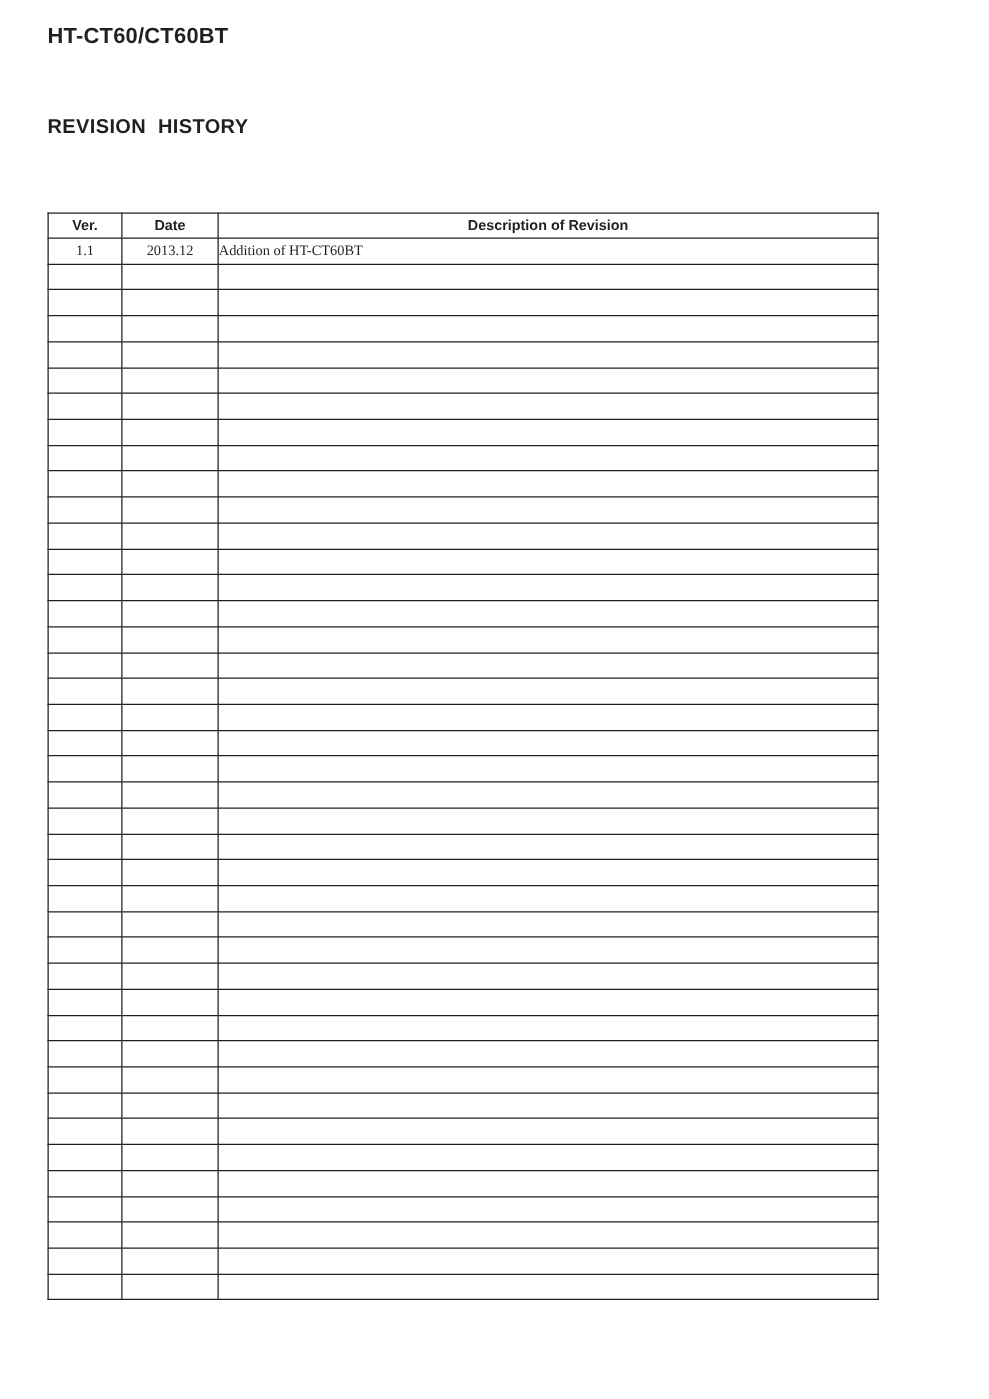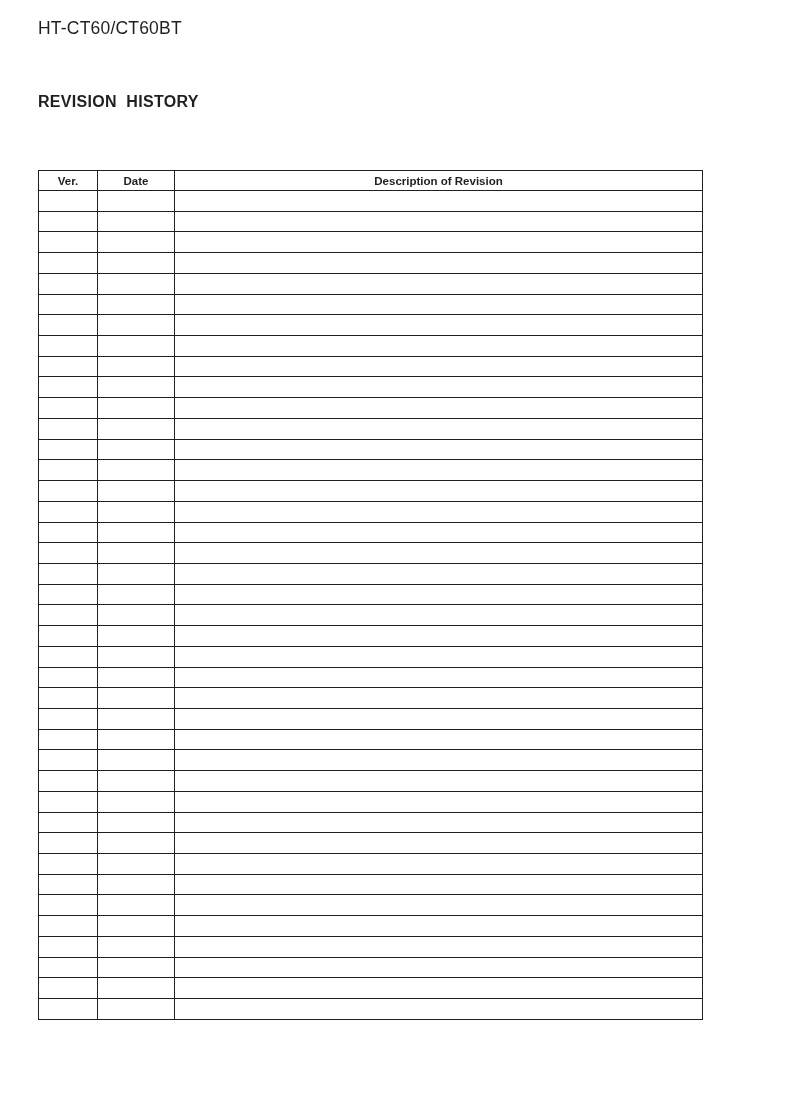--- a/index.html
+++ b/index.html
@@ -14,21 +14,21 @@
     background: #ffffff;
     font-family: "Liberation Sans", sans-serif;
     color: #231f20;
     overflow: hidden;
   }
   .model-title {
     position: absolute;
     left: 38px;
     top: 18px;
     font-size: 17.5px;
-    font-weight: normal;
+    font-weight: bold;
     letter-spacing: 0.2px;
     white-space: pre;
     color: #231f20;
   }
   .section-heading {
     position: absolute;
     left: 38px;
     top: 93px;
     font-size: 16px;
     font-weight: bold;
@@ -94,20 +94,25 @@
     </colgroup>
     <thead>
       <tr>
         <th>Ver.</th>
         <th>Date</th>
         <th>Description of Revision</th>
       </tr>
     </thead>
     <tbody id="revision-rows">
         <tr>
+          <td class="cell-ver">1.1</td>
+          <td class="cell-date">2013.12</td>
+          <td class="cell-desc">Addition of HT-CT60BT</td>
+        </tr>
+        <tr>
           <td class="cell-ver"></td>
           <td class="cell-date"></td>
           <td class="cell-desc"></td>
         </tr>
         <tr>
           <td class="cell-ver"></td>
           <td class="cell-date"></td>
           <td class="cell-desc"></td>
         </tr>
         <tr>

